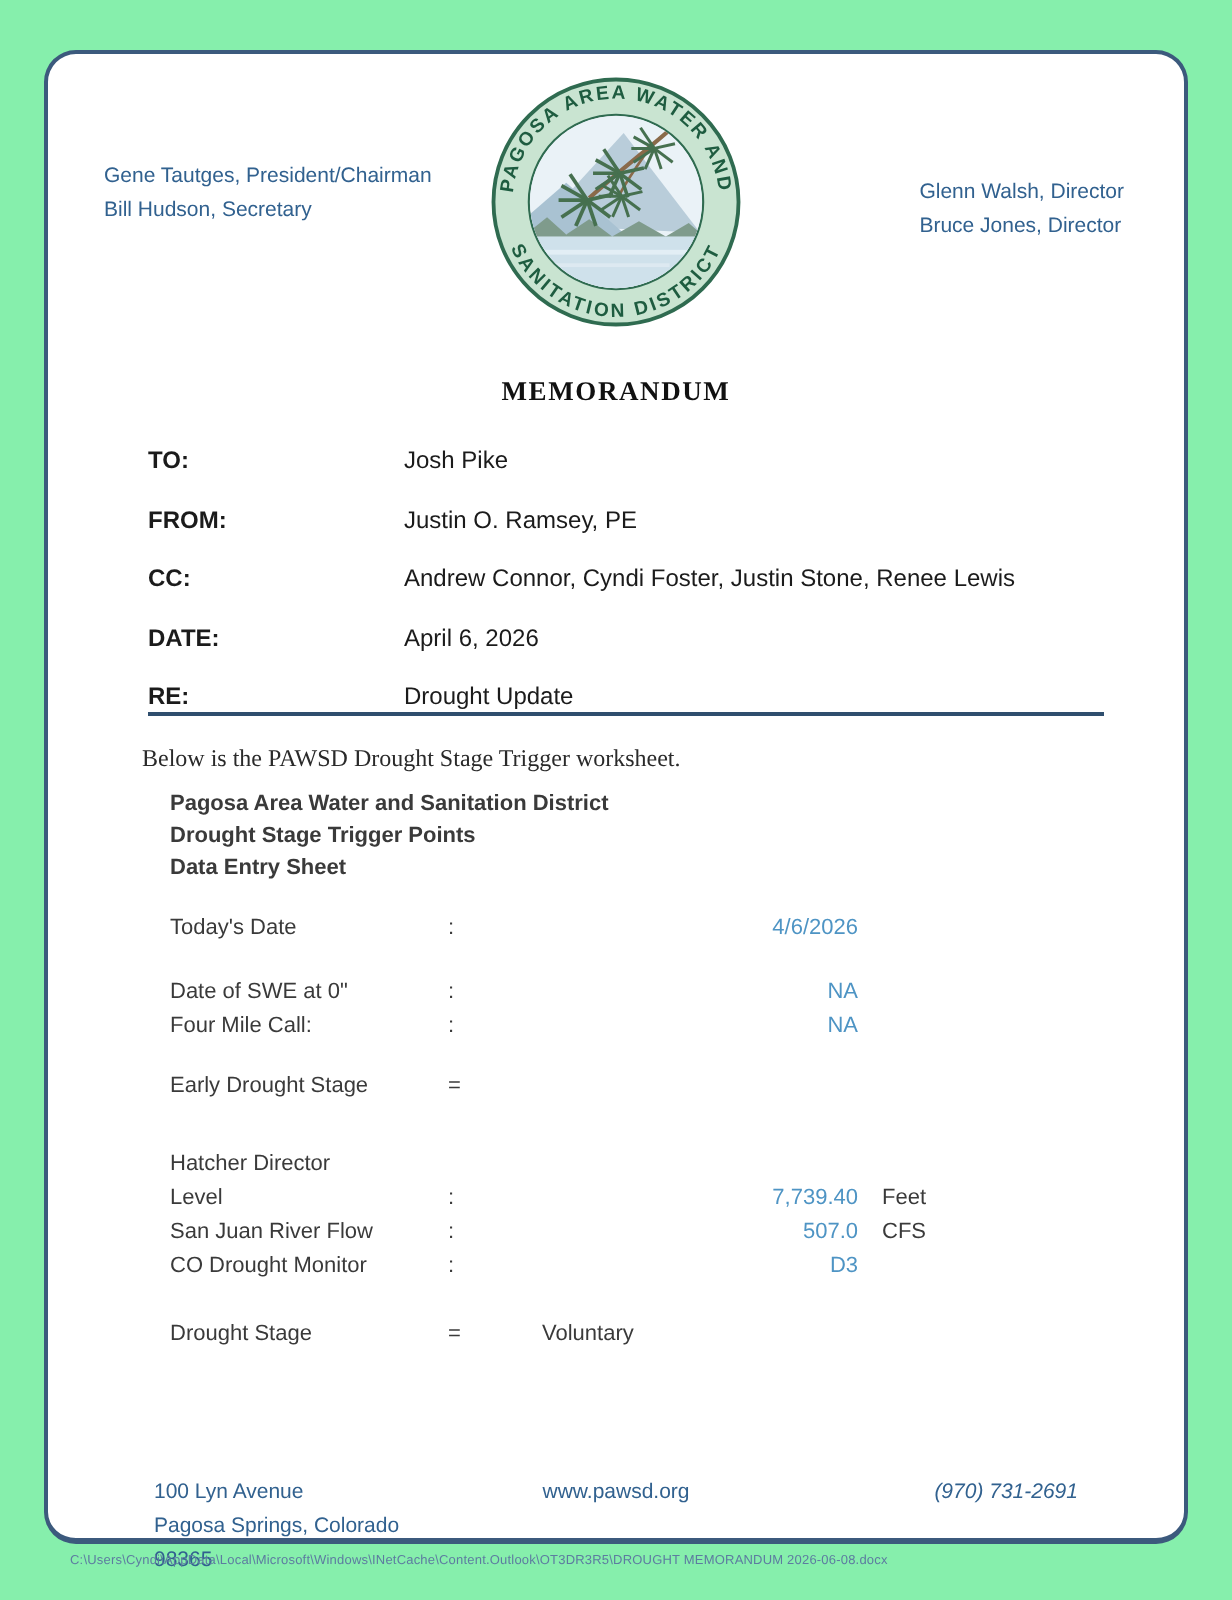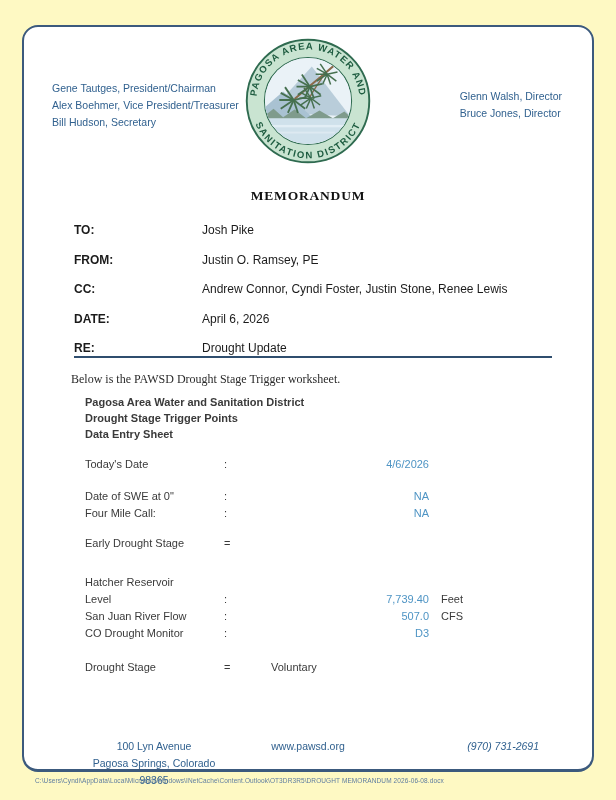--- a/index.html
+++ b/index.html
@@ -1,19 +1,19 @@
 <!DOCTYPE html>
 <html><head>
 <meta charset="utf-8">
 <style>
   * { margin:0; padding:0; box-sizing:border-box; }
   html,body { background:#fdfdfc; }
   .canvas {
     position:relative; width:616px; height:800px;
-    background:#fef9c3; overflow:hidden;
+    background:#86efac; overflow:hidden;
     font-family:"Liberation Sans", sans-serif;
   }
   .page {
     position:absolute; left:22px; top:25px; width:572px; height:747px;
     background:#ffffff;
     border:2px solid #3c5a7d; border-bottom-width:3px;
     border-radius:16px;
   }
   
   .officers {
@@ -60,38 +60,37 @@
   .gap-s { margin-bottom:15px; }
   .gap-m { margin-bottom:13px; }
   .gap-l { margin-bottom:22px; }
   .gap-x { margin-bottom:17px; }
   
   .page-footer {
     position:absolute; top:711px; left:53px; right:53px;
     display:flex; align-items:flex-start;
     font-size:10.5px; line-height:17px; color:#31618f;
   }
-  .footer-address { flex:1;text-align:center; }
+  .footer-address { flex:1; }
   .footer-site { flex:1; text-align:center; }
   .footer-phone { flex:1; text-align:right;font-style:italic; }
   
   .file-path {
     position:absolute; left:35px; top:777px;
     font-size:6.5px; color:#5d7globalca; color:#5d7ca0; letter-spacing:0.1px;
   }
 </style>
 </head>
 <body>
 
 <div class="canvas">
   <div class="page">
 
     <div class="officers">
       <div>Gene Tautges, President/Chairman</div>
-      <div>Alex Boehmer, Vice President/Treasurer</div>
       <div>Bill Hudson, Secretary</div>
     </div>
 
     <div class="logo-wrap">
       <svg viewBox="0 0 140 140" width="134" height="134">
         <defs>
           <clipPath id="innerClip">
               <circle cx="70" cy="70" r="45"></circle>
             </clipPath>
           <path id="arcTop" d="M 16,70 A 54,54 0 0 1 124,70" fill="none"></path>
@@ -200,21 +199,21 @@
       </div>
 
       <div class="ws-row gap-l">
         <span class="ws-label">Early Drought Stage</span>
         <span class="ws-sep">=</span>
         <span class="ws-value"></span>
         <span class="ws-unit"></span>
       </div>
 
       <div class="ws-row">
-        <span class="ws-label">Hatcher Reservoir</span>
+        <span class="ws-label">Hatcher Director</span>
         <span class="ws-sep"></span>
         <span class="ws-value"></span>
         <span class="ws-unit"></span>
       </div>
 
       <div class="ws-row">
         <span class="ws-label">Level</span>
         <span class="ws-sep">:</span>
         <span class="ws-value">7,739.40</span>
         <span class="ws-unit">Feet</span>

